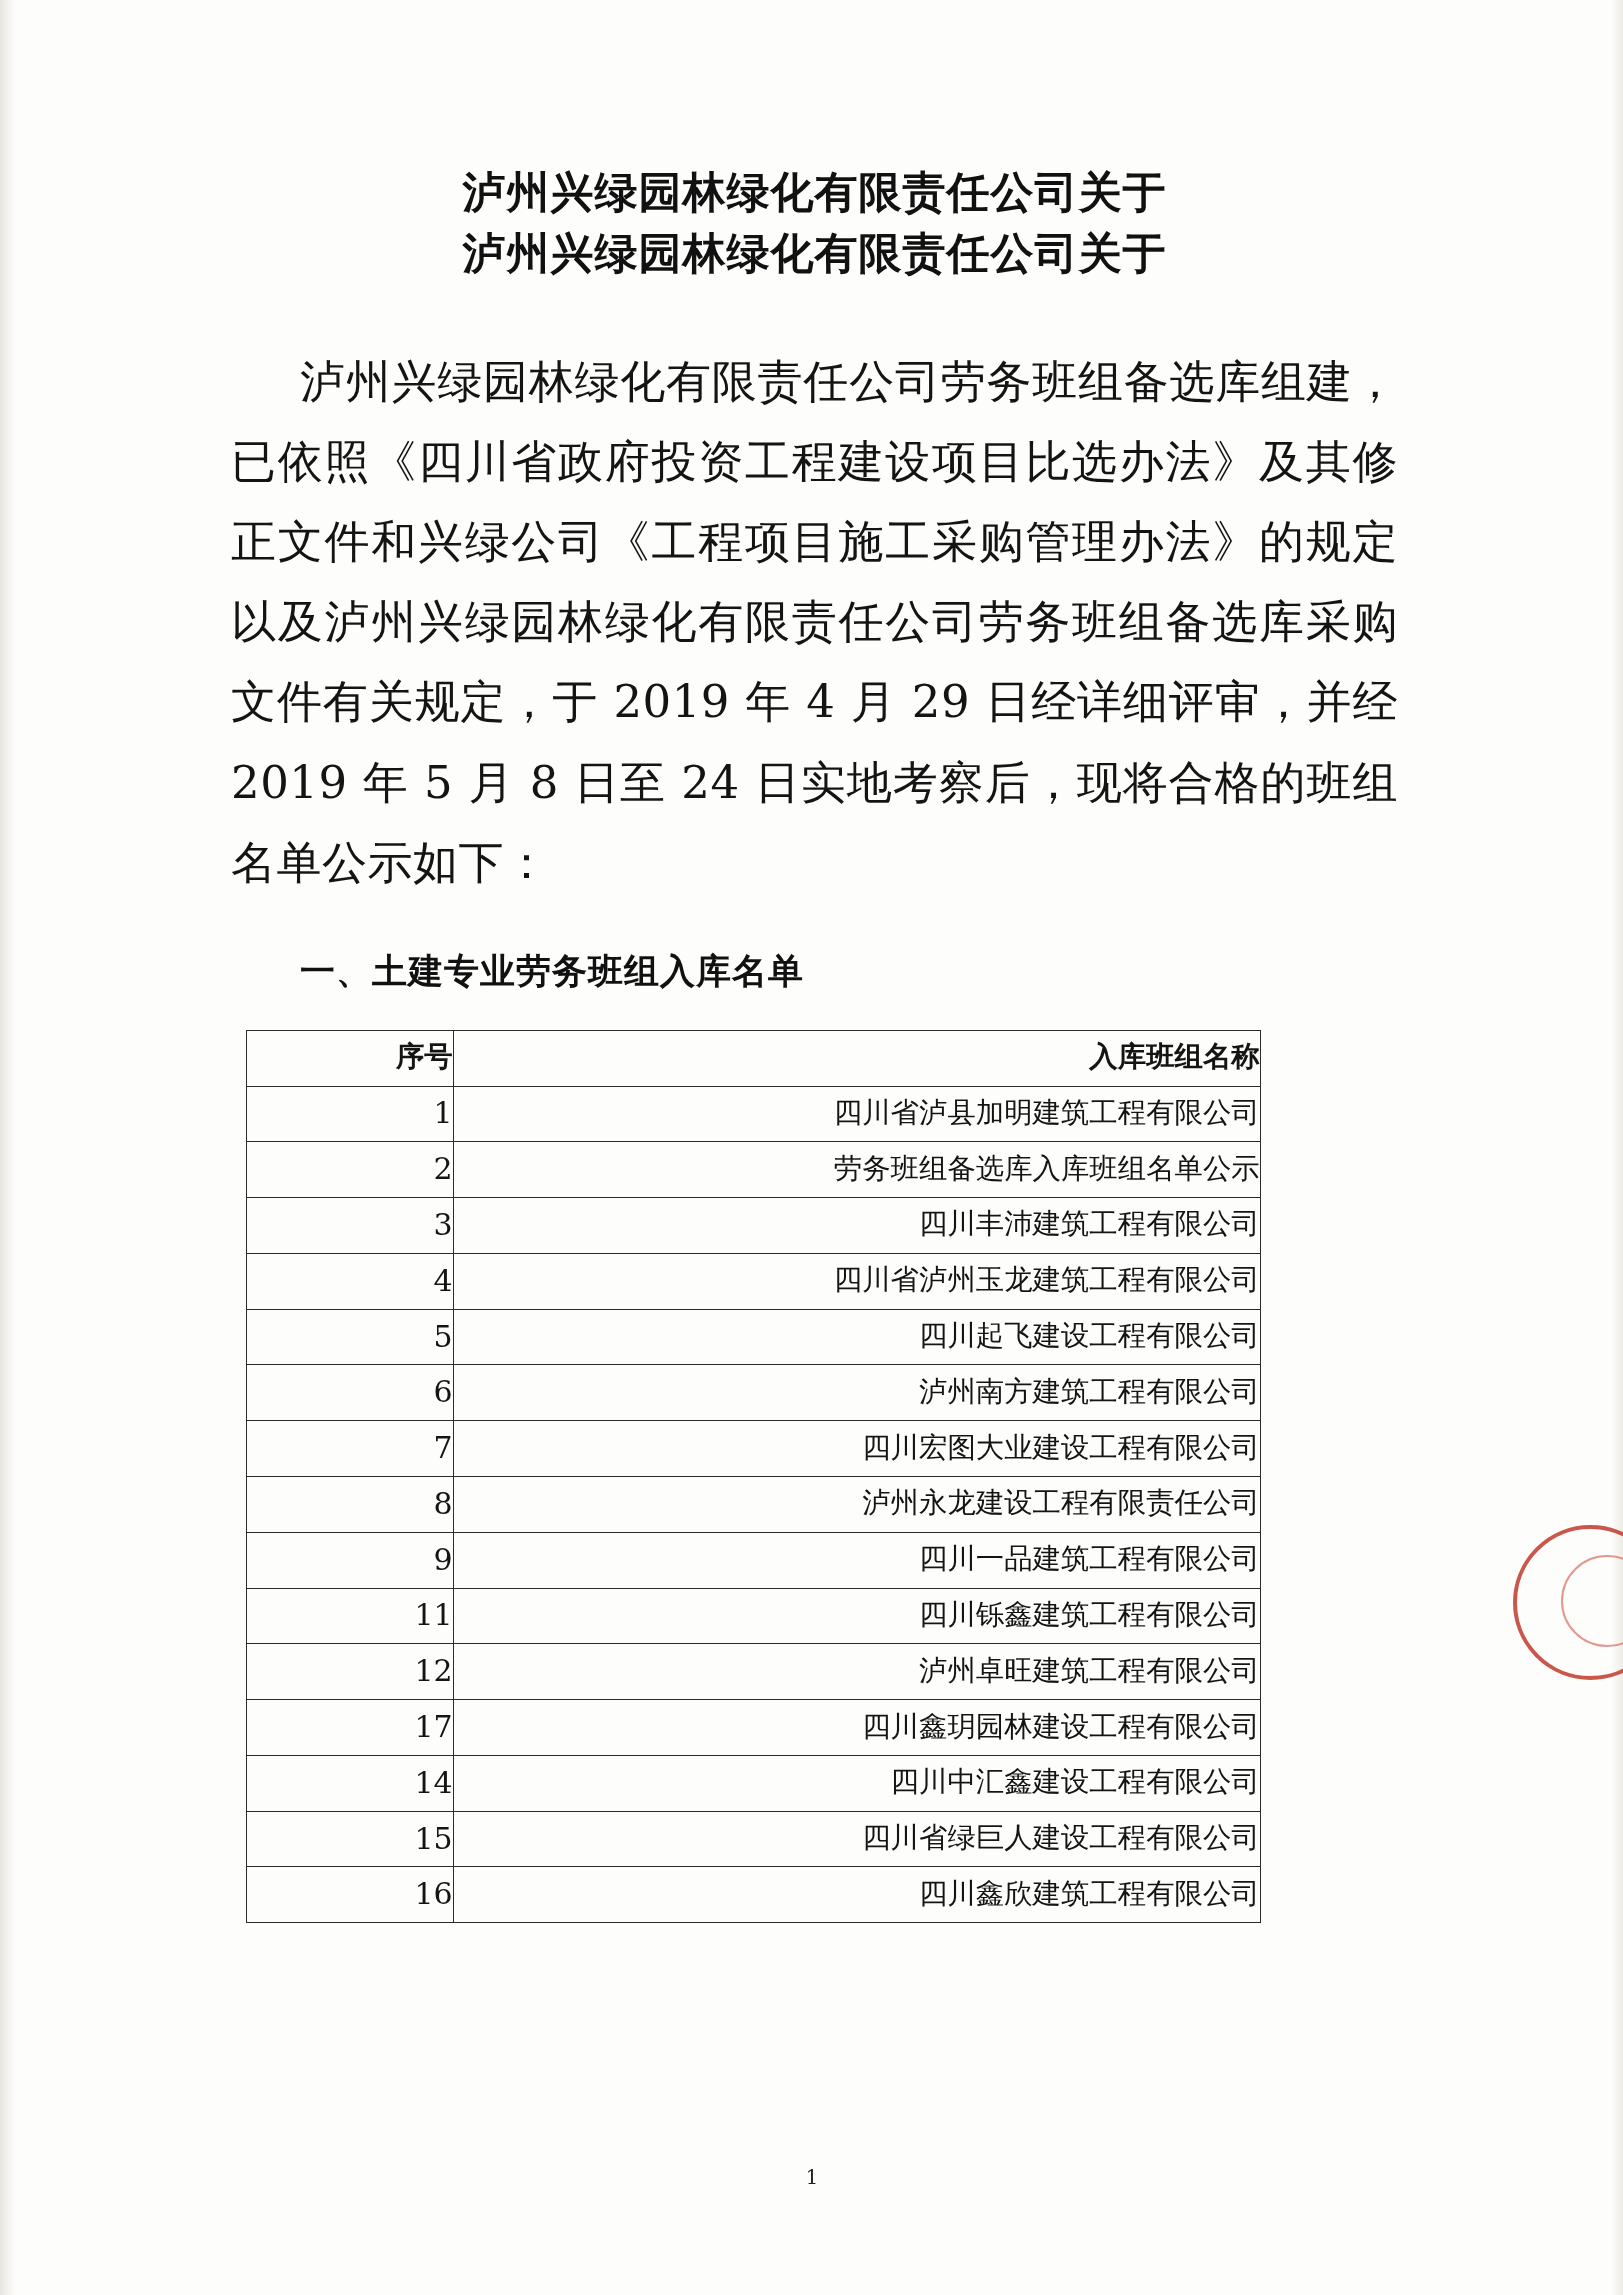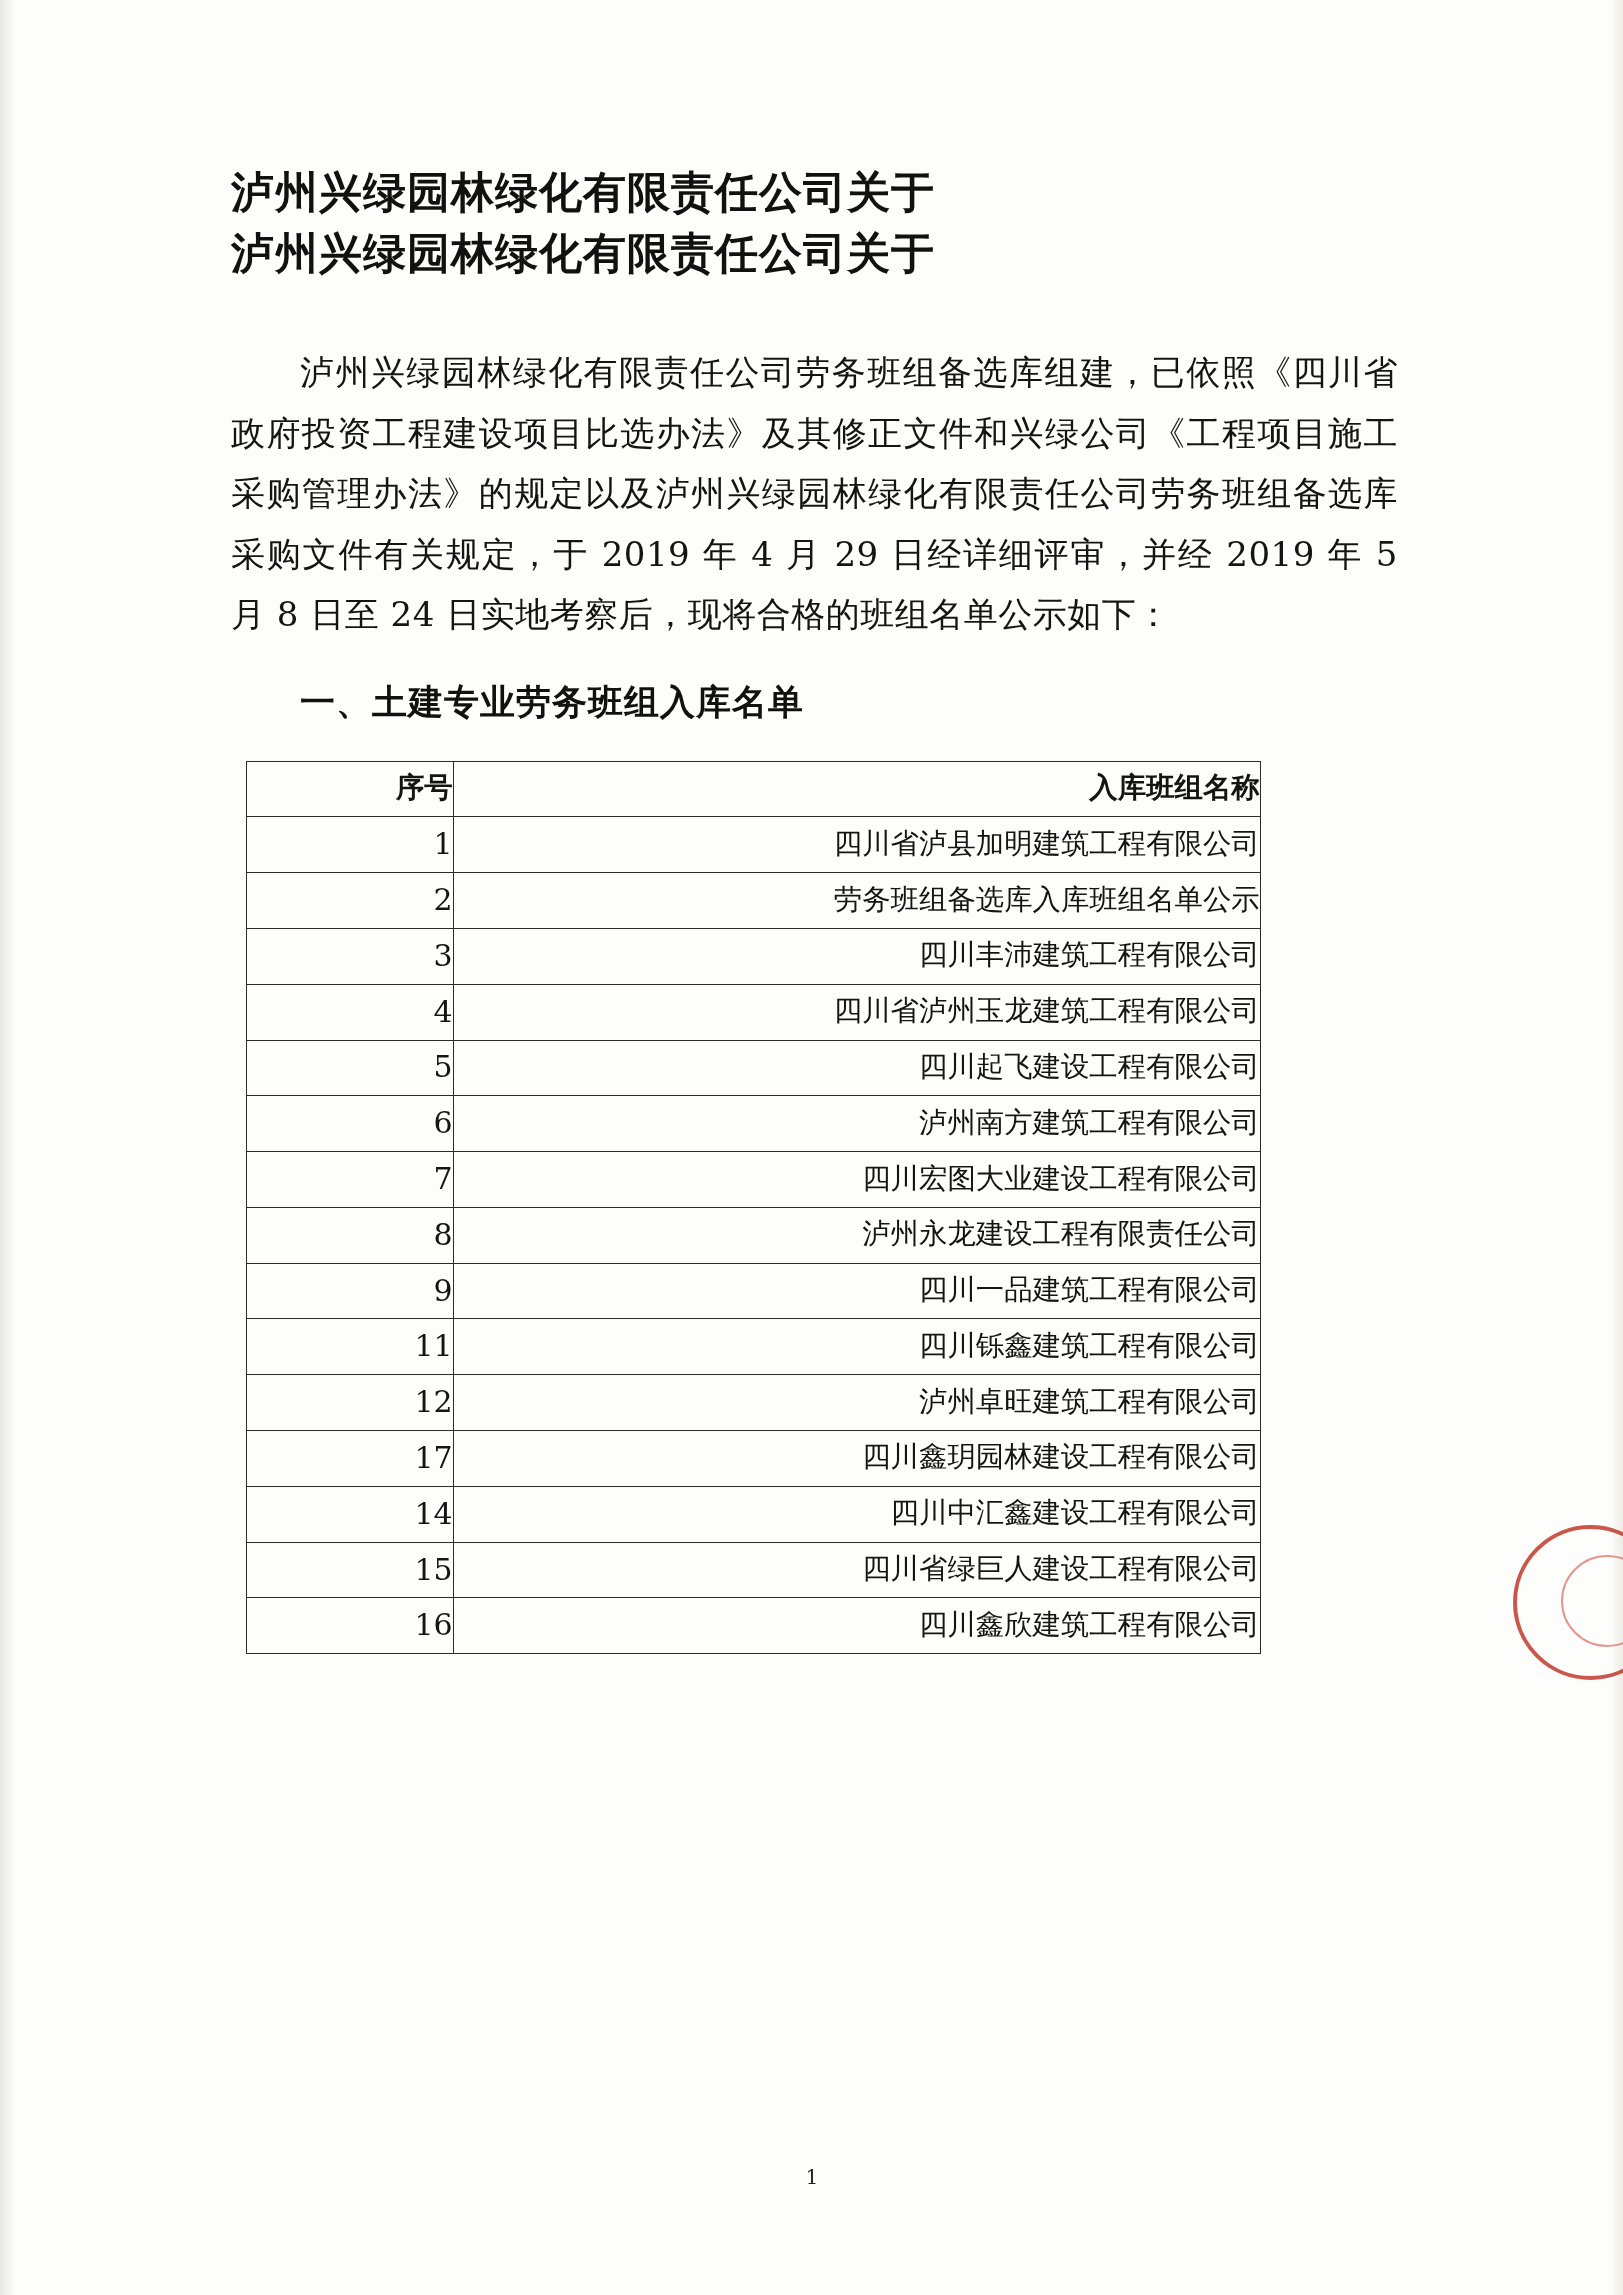--- a/index.html
+++ b/index.html
@@ -37,33 +37,34 @@
     background: linear-gradient(to left, #eceae4, #fdfdfb);
     pointer-events: none;
   }
   .content {
     position: absolute;
     left: 231px;
     top: 162px;
     width: 1167px;
   }
   .doc-title {
+    text-align: center;
     font-family: "DejaVu Sans", "Liberation Sans", sans-serif;
     font-weight: bold;
     font-size: 43px;
     line-height: 1.42;
     letter-spacing: 1px;
     color: #111;
   }
   .doc-title .line {
     display: block;
   }
   .body-para {
     margin-top: 58px;
-    font-size: 34px;
+    font-size: 45px;
     line-height: 1.78;
     text-align: justify;
     text-justify: inter-ideograph;
     text-indent: 69px;
     color: #141414;
     letter-spacing: 0.5px;
   }
   .section-heading {
     margin-top: 34px;
     font-family: "DejaVu Sans", "Liberation Sans", sans-serif;

